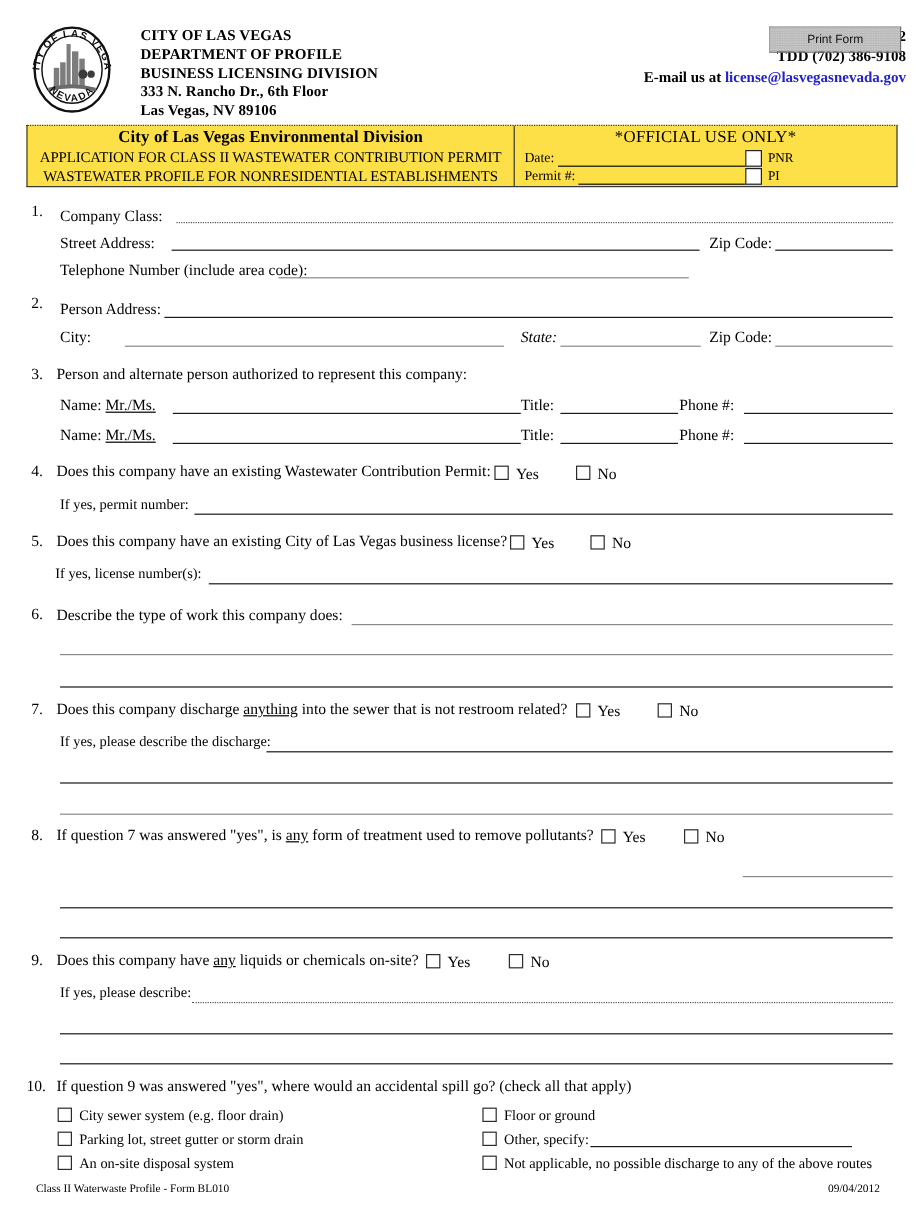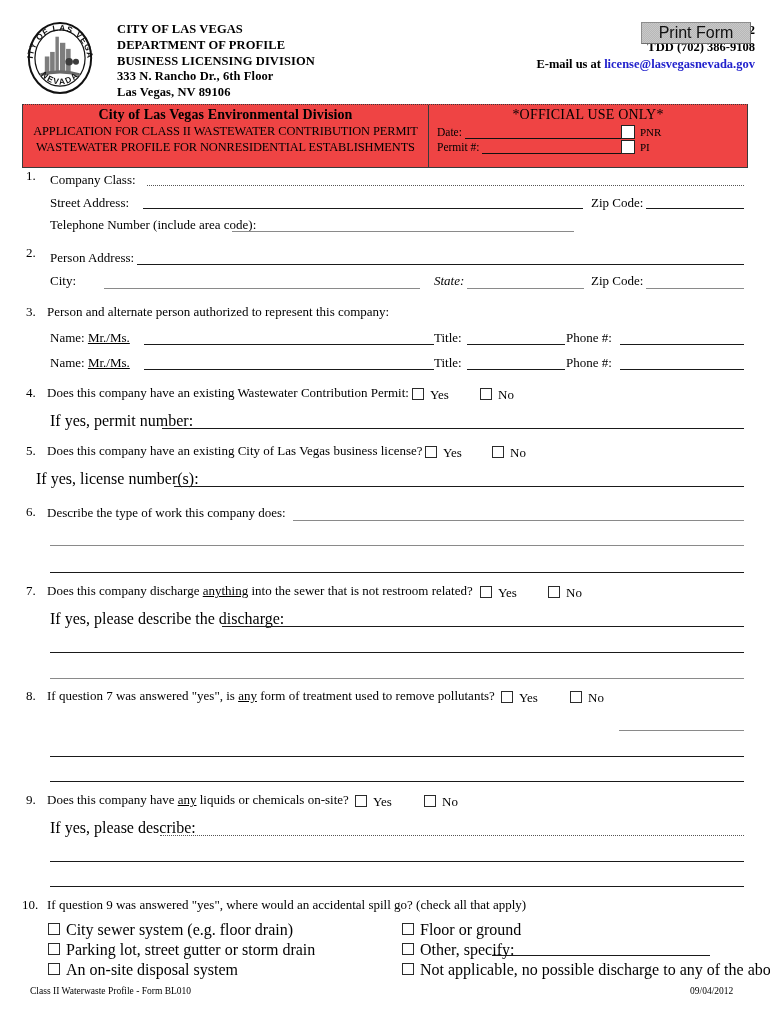--- a/index.html
+++ b/index.html
@@ -58,35 +58,35 @@
   .print-btn {
     position: absolute;
     left: 641px; top: 22px;
     width: 110px; height: 22px;
     background:
       repeating-conic-gradient(#c8c8c8 0% 25%, #b8b8b8 0% 50%) 0 0 / 2px 2px;
     border: 1px solid #8d8d8d;
     border-right-color: #6e6e6e;
     border-bottom-color: #6e6e6e;
     font-family: "Liberation Sans", sans-serif;
-    font-size: 16px;
+    font-size: 10px;
     color: #111;
     display: flex;
     align-items: center;
     justify-content: center;
     box-sizing: border-box;
     cursor: pointer;
   }
 
   
   .band {
     position: absolute;
     left: 22px; top: 104px;
-    width: 726px; height: 64px;
-    background: #ef4444;
+    width: 726px; height: 52px;
+    background: #fde047;
     border: 1px solid #3a3a3a;
     border-top-style: dotted;
     box-sizing: border-box;
     display: flex;
   }
   .band-left {
     width: 406px;
     box-sizing: border-box;
     border-right: 1px solid #3a3a3a;
     padding-top: 1px;
@@ -155,21 +155,21 @@
     font-size: 13px;
     text-align: left;
   }
   .txt {
     position: absolute;
     font-size: 13px;
     white-space: nowrap;
     line-height: 15px;
   }
   .small {
-    font-size: 16px;
+    font-size: 12px;
   }
   .u { text-decoration: underline; }
 
   .line {
     position: absolute;
     border-bottom: 1px solid #1a1a1a;
     height: 0;
   }
   .line.grey { border-bottom-color: #8a8a8a; }
   .line.dot { border-bottom: 1px dotted #555; }
@@ -327,21 +327,21 @@
   <div class="txt" style="left:498px; top:387px;">No</div>
   <div class="txt small" style="left:50px; top:413px;">If yes, permit number:</div>
   <div class="line" style="left:162px; top:428px; width:582px;"></div>
 
   <div class="qnum" style="left:26px; top:443px;">5.</div>
   <div class="txt" style="left:47px; top:443px;">Does this company have an existing City of Las Vegas business license?</div>
   <span class="cb" style="left:425px; top:446px;"></span>
   <div class="txt" style="left:443px; top:445px;">Yes</div>
   <span class="cb" style="left:492px; top:446px;"></span>
   <div class="txt" style="left:510px; top:445px;">No</div>
-  <div class="txt small" style="left:36px; top:471px;">If yes, license number(s):</div>
+  <div class="txt small" style="left:46px; top:471px;">If yes, license number(s):</div>
   <div class="line" style="left:174px; top:486px; width:570px;"></div>
 
   <div class="qnum" style="left:26px; top:504px;">6.</div>
   <div class="txt" style="left:47px; top:505px;">Describe the type of work this company does:</div>
   <div class="line grey" style="left:293px; top:520px; width:451px;"></div>
   <div class="line grey" style="left:50px; top:545px; width:694px;"></div>
   <div class="line" style="left:50px; top:572px; width:694px;"></div>
 
   <div class="qnum" style="left:26px; top:583px;">7.</div>
   <div class="txt" style="left:47px; top:583px;"><span>Does this company discharge </span><span class="u">anything</span><span> into the sewer that is not restroom related?</span></div>

